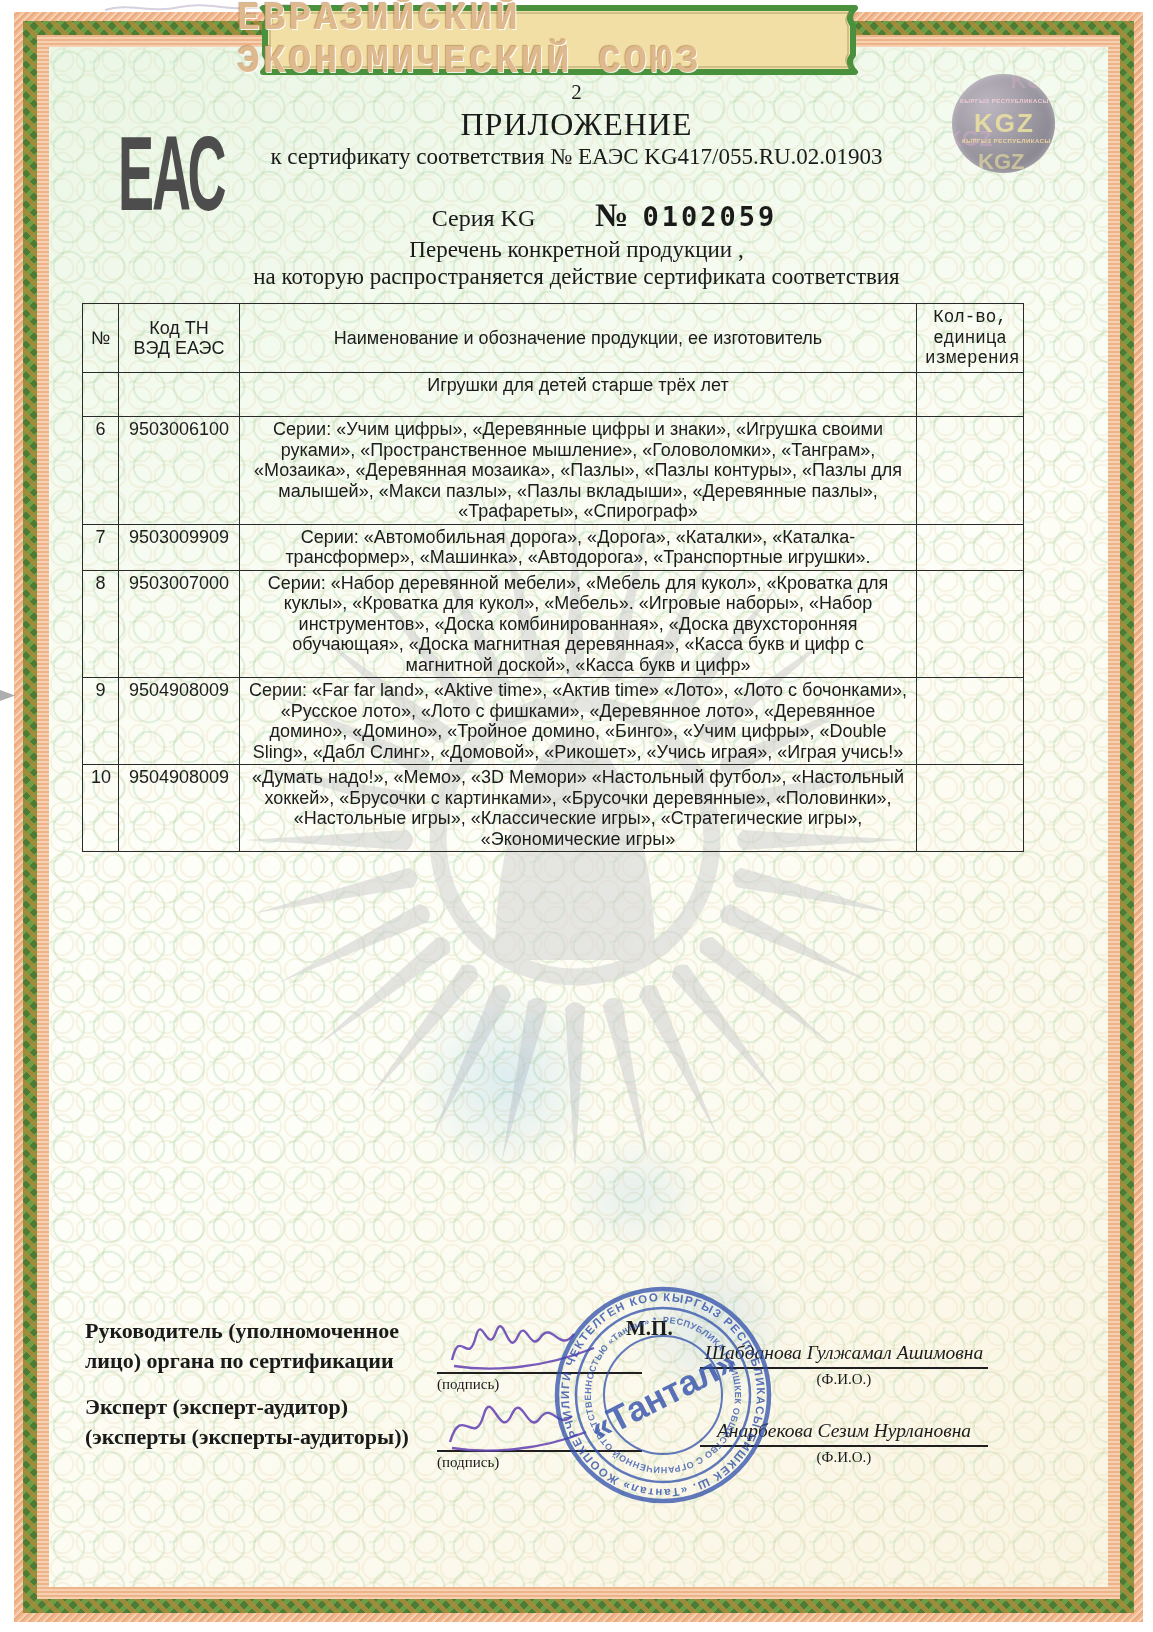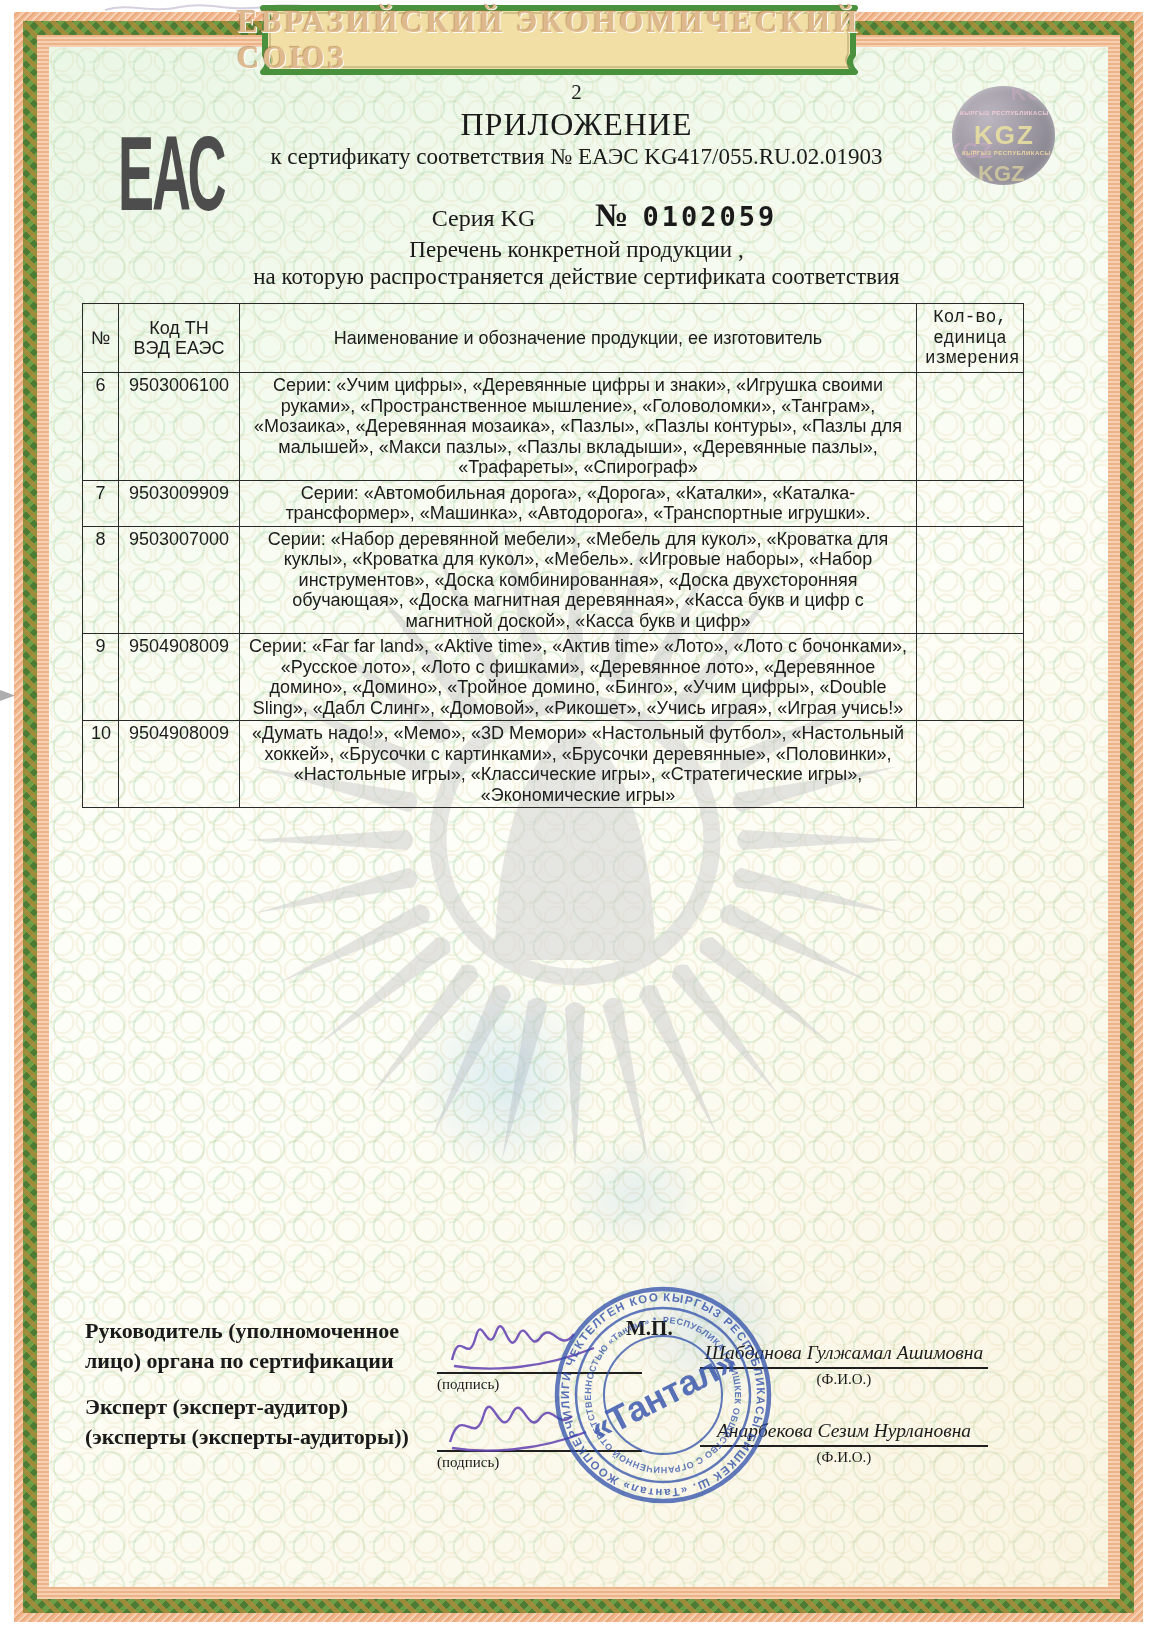--- a/index.html
+++ b/index.html
@@ -23,42 +23,42 @@
       linear-gradient(320deg, rgba(242,222,176,.30), rgba(242,222,176,0) 48%),
       radial-gradient(circle 17px at 20px 20px, rgba(255,255,255,0) 14px, rgba(120,190,120,.20) 14.5px, rgba(120,190,120,.20) 15.8px, rgba(255,255,255,0) 17px),
       radial-gradient(circle 17px at 0px 0px, rgba(255,255,255,0) 14px, rgba(130,195,125,.16) 14.5px, rgba(130,195,125,.16) 15.8px, rgba(255,255,255,0) 17px),
       radial-gradient(circle 13px at 13px 13px, rgba(255,255,255,0) 10px, rgba(220,190,130,.16) 10.5px, rgba(220,190,130,.16) 11.6px, rgba(255,255,255,0) 13px);
     background-size:auto,auto,40px 40px,40px 40px,26px 26px;}
 
   
   .banner{position:absolute;left:237px;top:5px;width:644px;height:70px;z-index:6;}
   .banner svg{position:absolute;left:0;top:0;}
   .banner-text{position:absolute;left:0;top:0;width:100%;height:100%;display:flex;align-items:center;justify-content:center;
-    font-family:Liberation Serif, serif;font-weight:bold;font-size:31px;letter-spacing:3px;
+    font-family:Liberation Mono, monospace;font-weight:bold;font-size:38px;letter-spacing:3px;
     color:#dfb98e;text-shadow:1px 1px 0 rgba(255,255,255,.9), -1px -1px 1px rgba(160,110,60,.55);}
 
   
   .hdr{position:absolute;left:70px;right:70px;text-align:center;z-index:4;}
   .page-num{top:80px;font-size:21px;}
   .title{top:106px;font-size:32px;letter-spacing:1px;}
   .cert-line{top:144px;font-size:23px;}
   .series-row{top:197px;display:flex;justify-content:center;align-items:baseline;gap:14px;transform:translateX(28px);}
   .series-label{font-size:24px;margin-right:46px;}
   .num-sign{font-size:33px;font-weight:bold;}
   .num-digits{font-family:"DejaVu Sans Mono", monospace;font-weight:bold;font-size:27px;letter-spacing:3px;}
   .list1{top:237px;font-size:23px;}
   .list2{top:264px;font-size:23px;}
 
   
   .eac{position:absolute;left:118px;top:126px;z-index:4;font-family:"Liberation Sans", sans-serif;
     font-weight:900;font-size:104px;line-height:92px;color:#4d4d4d;letter-spacing:-4px;
     transform:scale(.52,1.02);transform-origin:left top;}
 
   
-  .holo{position:absolute;left:952px;top:86px;width:103px;height:99px;border-radius:50%;overflow:hidden;z-index:5;
+  .holo{position:absolute;left:952px;top:74px;width:103px;height:99px;border-radius:50%;overflow:hidden;z-index:5;
     background:radial-gradient(circle at 35% 32%, #bcb6c0, #97939d 55%, #827e89 85%, #767380);
     box-shadow:inset 0 0 8px rgba(255,255,255,.4);}
   .holo span{position:absolute;font-family:"Liberation Sans", sans-serif;font-weight:bold;}
   .holo .kgz-main{left:22px;top:34px;font-size:26px;letter-spacing:2px;color:rgba(236,226,160,.85);}
   .holo .kgz-top{right:-2px;top:-6px;font-size:22px;color:rgba(200,170,190,.55);}
   .holo .kgz-bot{left:26px;bottom:-2px;font-size:22px;color:rgba(236,226,160,.6);}
   .holo .kgz-left{left:-6px;top:52px;font-size:22px;color:rgba(210,170,200,.5);}
   .holo .country1{left:8px;top:24px;font-size:6px;color:rgba(245,205,215,.9);letter-spacing:.5px;}
   .holo .country2{left:10px;top:64px;font-size:6px;color:rgba(245,220,160,.9);letter-spacing:.5px;}
 
@@ -201,20 +201,26 @@
           <th style="white-space: pre-line;">№</th>
           <th style="white-space: pre-line;">Код ТН
 ВЭД ЕАЭС</th>
           <th style="white-space: pre-line;">Наименование и обозначение продукции, ее изготовитель</th>
           <th class="qty-h" style="white-space: pre-line;">Кол-во,
 единица
 измерения</th>
         </tr>
       </thead>
       <tbody>
+        <tr class="section-row">
+          <td></td>
+          <td></td>
+          <td>Игрушки для детей старше трёх лет</td>
+          <td></td>
+        </tr>
         <tr>
           <td class="cell-num">6</td>
           <td class="cell-code">9503006100</td>
           <td class="cell-name">Серии: «Учим цифры», «Деревянные цифры и знаки», «Игрушка своими руками», «Пространственное мышление», «Головоломки», «Танграм», «Мозаика», «Деревянная мозаика», «Пазлы», «Пазлы контуры», «Пазлы для малышей», «Макси пазлы», «Пазлы вкладыши», «Деревянные пазлы», «Трафареты», «Спирограф»</td>
           <td></td>
         </tr>
         <tr>
           <td class="cell-num">7</td>
           <td class="cell-code">9503009909</td>
           <td class="cell-name">Серии: «Автомобильная дорога», «Дорога», «Каталки», «Каталка-трансформер», «Машинка», «Автодорога», «Транспортные игрушки».</td>

